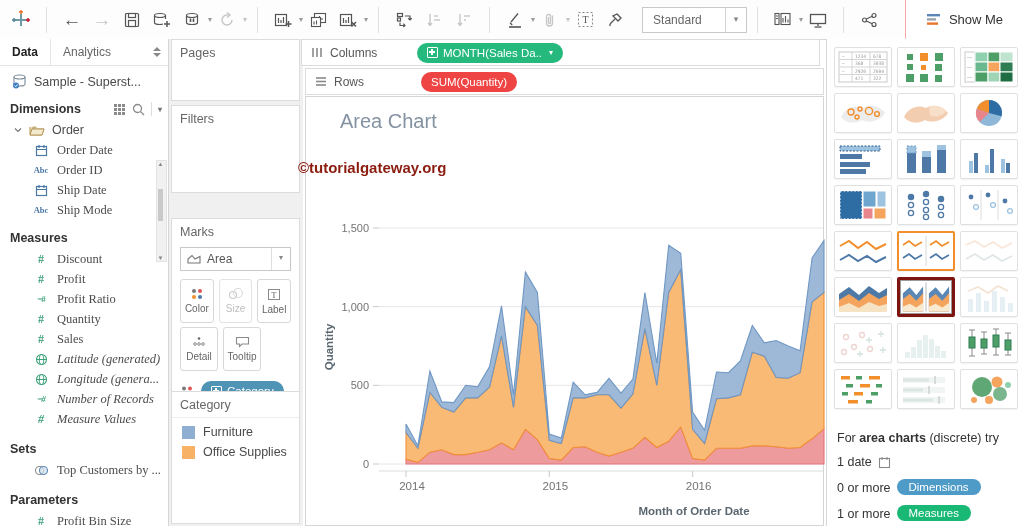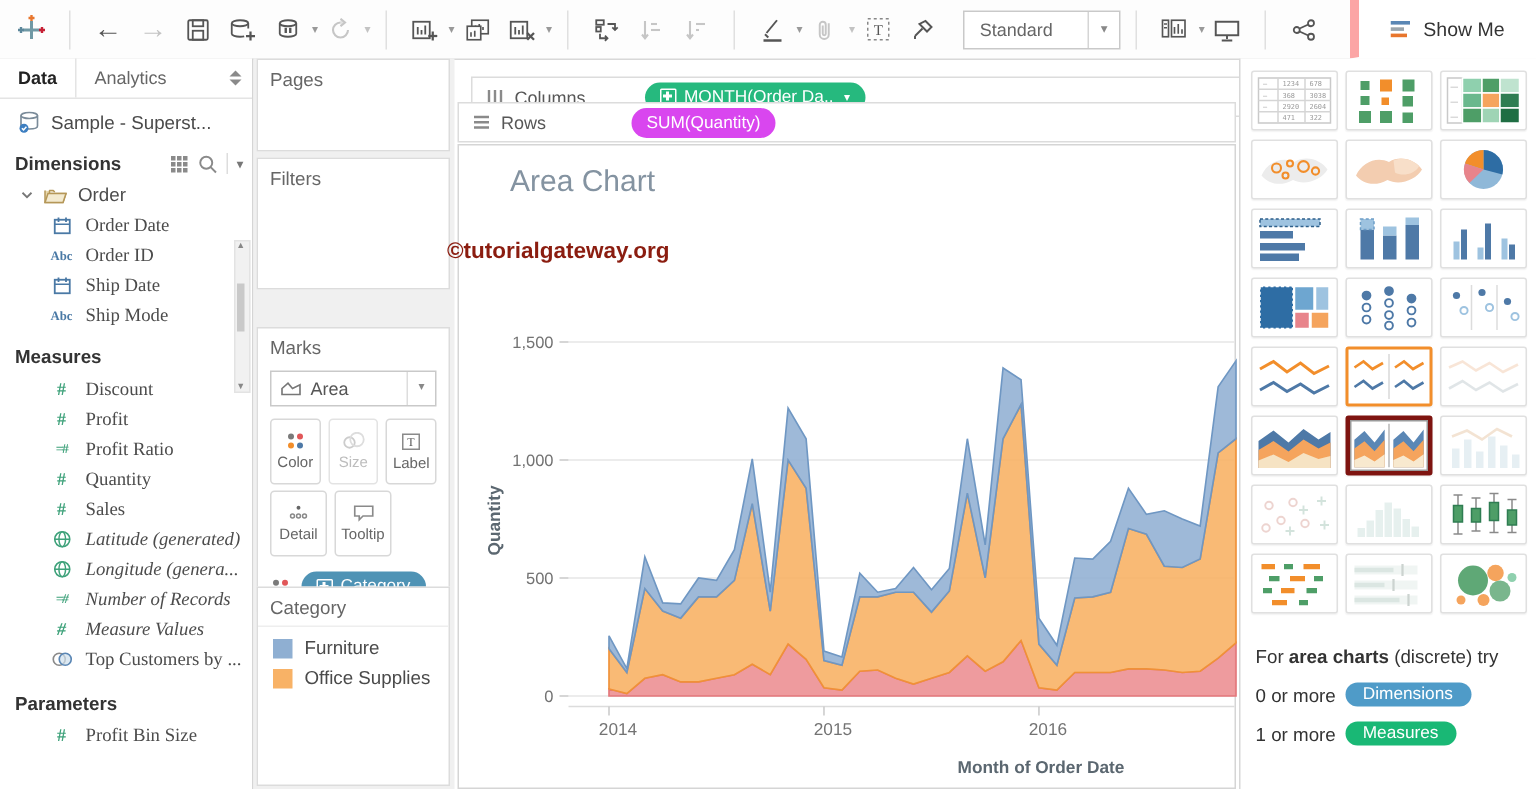--- a/index.html
+++ b/index.html
@@ -11,21 +11,21 @@
   .tb-sep{width:1px;height:26px;background:#e0e0e0;margin:0 4px;}
   .tb-btn{display:flex;align-items:center;justify-content:center;min-width:24px;height:28px;margin:0 3px;color:#555;}
   .tb-btn svg{display:block;}
   .tb-caret{font-size:8px;color:#999;margin-left:1px;}
   .dis{color:#c3c3c3!important;}
   .dis svg *{stroke:#c6c6c6!important;fill-opacity:.5;}
   .arrow-glyph{font-size:19px;line-height:1;font-weight:400;}
   #standard-select{display:flex;align-items:center;border:1px solid #c9c9c9;background:#fff;height:24px;margin:0 6px;}
   #standard-select .lbl{padding:0 14px 0 10px;color:#666;min-width:58px;}
   #standard-select .dd{border-left:1px solid #d5d5d5;width:20px;text-align:center;color:#888;font-size:9px;align-self:stretch;line-height:22px;}
-  #showme-tab{position:absolute;right:0;top:0;width:118px;height:38px;background:#fff;border-left:6px solid #fca5a5;border-bottom:1px solid #fff;display:flex;align-items:center;justify-content:center;gap:7px;font-size:13px;color:#333;}
+  #showme-tab{position:absolute;right:0;top:0;width:118px;height:38px;background:#fff;border-left:1px solid #fca5a5;border-bottom:1px solid #fff;display:flex;align-items:center;justify-content:center;gap:7px;font-size:13px;color:#333;}
   
   #sidebar{left:0;top:39px;width:168px;height:487px;background:#fff;border-right:1px solid #d5d5d5;}
   #data-tabs{display:flex;height:26px;border-bottom:1px solid #e4e4e4;align-items:stretch;}
   .dtab{display:flex;align-items:center;padding:0 12px;color:#666;}
   .dtab.active{color:#222;font-weight:bold;border-right:1px solid #e4e4e4;}
   #tab-sort{margin-left:auto;display:flex;flex-direction:column;justify-content:center;align-items:center;padding:0 7px;gap:2px;}
   .tri-up{width:0;height:0;border-left:4px solid transparent;border-right:4px solid transparent;border-bottom:4px solid #8a8a8a;}
   .tri-dn{width:0;height:0;border-left:4px solid transparent;border-right:4px solid transparent;border-top:4px solid #8a8a8a;}
   #datasource-row{display:flex;align-items:center;gap:7px;padding:8px 6px 8px 12px;color:#4a4a4a;font-size:12.5px;}
   .sec-head{display:flex;align-items:center;padding:5px 6px 4px 10px;font-weight:bold;color:#333;font-size:12.5px;}
@@ -51,21 +51,21 @@
   .mk-btn{width:36px;height:42px;border:1px solid #d8d8d8;border-radius:3px;display:flex;flex-direction:column;align-items:center;justify-content:center;gap:3px;color:#666;font-size:10px;background:#fff;}
   .mk-btn.dis2{color:#bdbdbd;border-color:#e3e3e3;text-align:center;}
   .pill{display:inline-flex;align-items:center;gap:5px;border-radius:10px;height:20px;padding:0 10px;color:#fff;font-size:11.5px;white-space:nowrap;}
   .pill .pbox{display:inline-block;width:9px;height:9px;border:1.2px solid #fff;border-radius:1px;position:relative;}
   .pill .pbox:before{content:"";position:absolute;left:3.2px;top:1px;width:1.4px;height:5.6px;background:#fff;}
   .pill .pbox:after{content:"";position:absolute;left:1px;top:3.2px;width:5.6px;height:1.4px;background:#fff;}
   #cat-pill-row{display:flex;align-items:center;gap:6px;padding:8px 8px 10px 8px;}
   .legend-row{display:flex;align-items:center;gap:8px;padding:3px 10px;color:#4a4a4a;font-size:12.5px;}
   .swatch{width:13px;height:13px;flex:none;}
   
-  #shelf-cols{left:314px;top:39px;width:519px;height:27px;margin-top:12px;}
+  #shelf-cols{left:301px;top:39px;width:519px;height:27px;}
   #shelf-rows{left:305px;top:68px;width:519px;height:27px;}
   .shelf{background:#fff;border:1px solid #dcdcdc;box-sizing:border-box;display:flex;align-items:center;}
   .shelf-label{display:flex;align-items:center;gap:7px;width:96px;padding-left:9px;color:#575757;flex:none;}
   #sheet{left:305px;top:96px;width:519px;height:430px;background:#fff;border:1px solid #d5d5d5;box-sizing:border-box;}
   #sheet-title{position:absolute;left:34px;top:13px;font-size:20px;color:#8493a1;}
   #watermark{position:absolute;left:-8px;top:62px;font-size:15px;font-weight:bold;color:#8b1d10;}
   #chart-svg{position:absolute;left:0;top:0;}
   #chart-svg .yt{font-size:11px;fill:#737373;font-family:"Liberation Sans",sans-serif;}
   #chart-svg .xt{font-size:11.5px;fill:#737373;font-family:"Liberation Sans",sans-serif;}
   #chart-svg .ax{font-size:11.5px;fill:#5b6770;font-weight:bold;font-family:"Liberation Sans",sans-serif;}
@@ -427,20 +427,23 @@
     </div>
   <div class="f-row indent it">
       <span class="f-ic eq-t">=#</span>
       <span>Number of Records</span>
     </div>
   <div class="f-row indent it">
       <span class="f-ic hash-t">#</span>
       <span>Measure Values</span>
     </div>
 
+  <div class="sec-head" style="margin-top:8px;">
+      <span>Sets</span>
+    </div>
   <div class="f-row indent">
     <span class="f-ic">
         <svg width="15" height="11" viewBox="0 0 15 11">
           <circle cx="5.5" cy="5.5" r="4" fill="none" stroke="#8a8a8a" stroke-width="1.1"></circle>
           <circle cx="9.5" cy="5.5" r="4" fill="#cfe0ec" fill-opacity=".7" stroke="#5b87b5" stroke-width="1.1"></circle>
         </svg>
       </span>
     <span>Top Customers by ...</span>
   </div>
 
@@ -544,36 +547,36 @@
         <g stroke="#8a8a8a" stroke-width="1.6">
           <line x1="2" y1="1" x2="2" y2="10"></line>
           <line x1="6" y1="1" x2="6" y2="10"></line>
           <line x1="10" y1="1" x2="10" y2="10"></line>
         </g>
       </svg>
     <span>Columns</span>
   </div>
   <span class="pill" style="margin-left: 10px; background-color: rgb(38, 185, 126);">
     <span class="pbox"></span>
-    <span>MONTH(Order Da..</span>
+    <span>MONTH(Sales Da..</span>
     <span style="font-size:8px;margin-left:2px;">▾</span>
   </span>
 </div>
 <div id="shelf-rows" class="abs shelf">
   <div class="shelf-label">
     <svg width="12" height="11" viewBox="0 0 12 11">
         <g stroke="#8a8a8a" stroke-width="1.6">
           <line x1="1" y1="2" x2="11" y2="2"></line>
           <line x1="1" y1="5.5" x2="11" y2="5.5"></line>
           <line x1="1" y1="9" x2="11" y2="9"></line>
         </g>
       </svg>
     <span>Rows</span>
   </div>
-  <span class="pill" style="margin-left: 10px; background-color: #d946ef;">
+  <span class="pill" style="margin-left: 10px; background-color: #ef4444;">
     <span>SUM(Quantity)</span>
   </span>
 </div>
 
 <div id="sheet" class="abs">
   <svg id="chart-svg" width="519" height="430" viewBox="0 0 519 430">
       <line x1="73" y1="367" x2="517" y2="367" stroke="#e6e6e6"></line>
       <line x1="67" y1="367" x2="73" y2="367" stroke="#c9c9c9"></line>
       <text class="yt" x="63" y="371" text-anchor="end">0</text>
       <line x1="73" y1="288.33333333333337" x2="517" y2="288.33333333333337" stroke="#e6e6e6"></line>
@@ -923,20 +926,28 @@
             <circle cx="12" cy="29" r="3" fill="#f5a45d"></circle>
           </g>
         </svg>
       </div>
     </div>
   <div id="sm-footer">
     <div class="ln">
         <span><span>For </span><b>area charts</b><span> (discrete) try</span></span>
       </div>
     <div class="ln">
+        <span>1 date</span>
+      <svg width="13" height="13" viewBox="0 0 13 13">
+          <rect x="1.5" y="2.5" width="10" height="9" fill="none" stroke="#8a8a8a" stroke-width="1.1"></rect>
+          <line x1="4" y1="1" x2="4" y2="4" stroke="#8a8a8a" stroke-width="1.1"></line>
+          <line x1="9" y1="1" x2="9" y2="4" stroke="#8a8a8a" stroke-width="1.1"></line>
+        </svg>
+    </div>
+    <div class="ln">
         <span>0 or more</span>
       <span class="sm-pill" style="background-color: rgb(79, 155, 200);"><span>Dimensions</span></span>
     </div>
     <div class="ln">
         <span>1 or more</span>
       <span class="sm-pill" style="background-color: rgb(25, 184, 117);"><span>Measures</span></span>
     </div>
   </div>
 </div>
 

